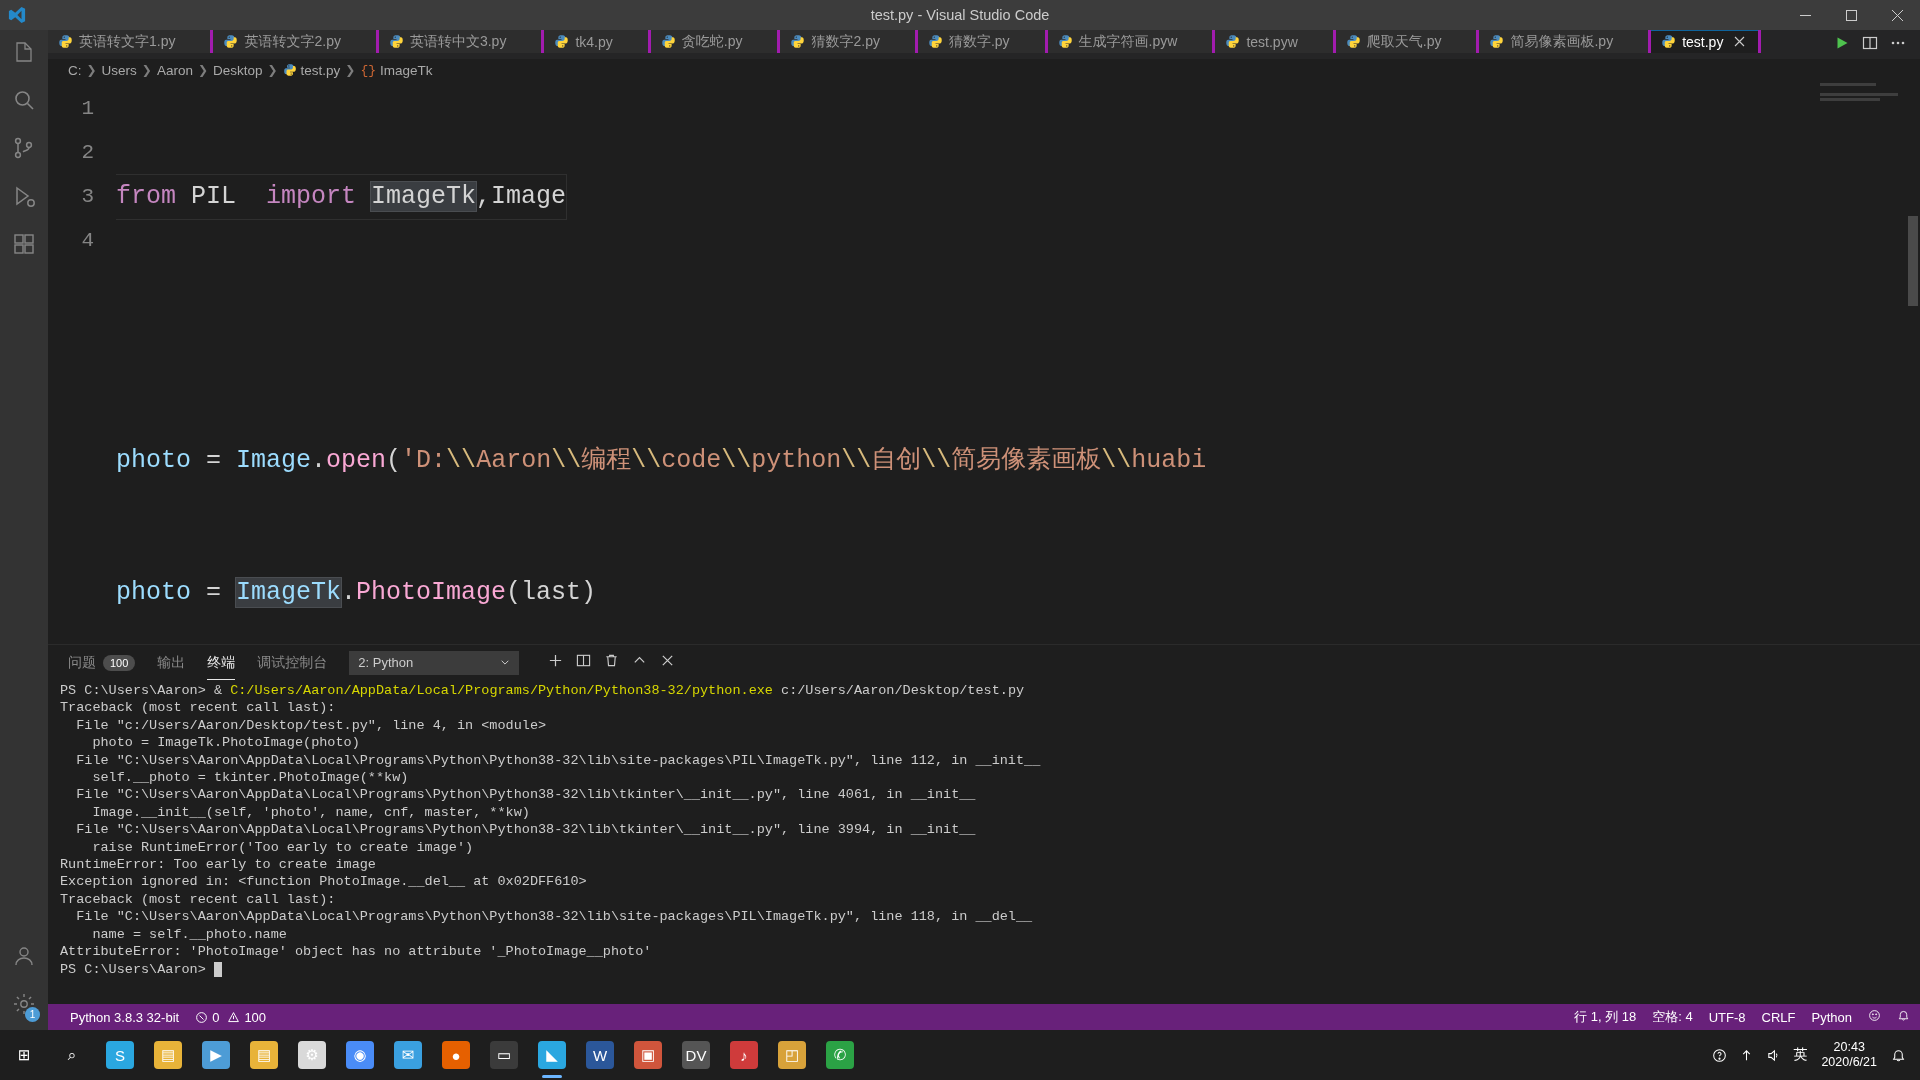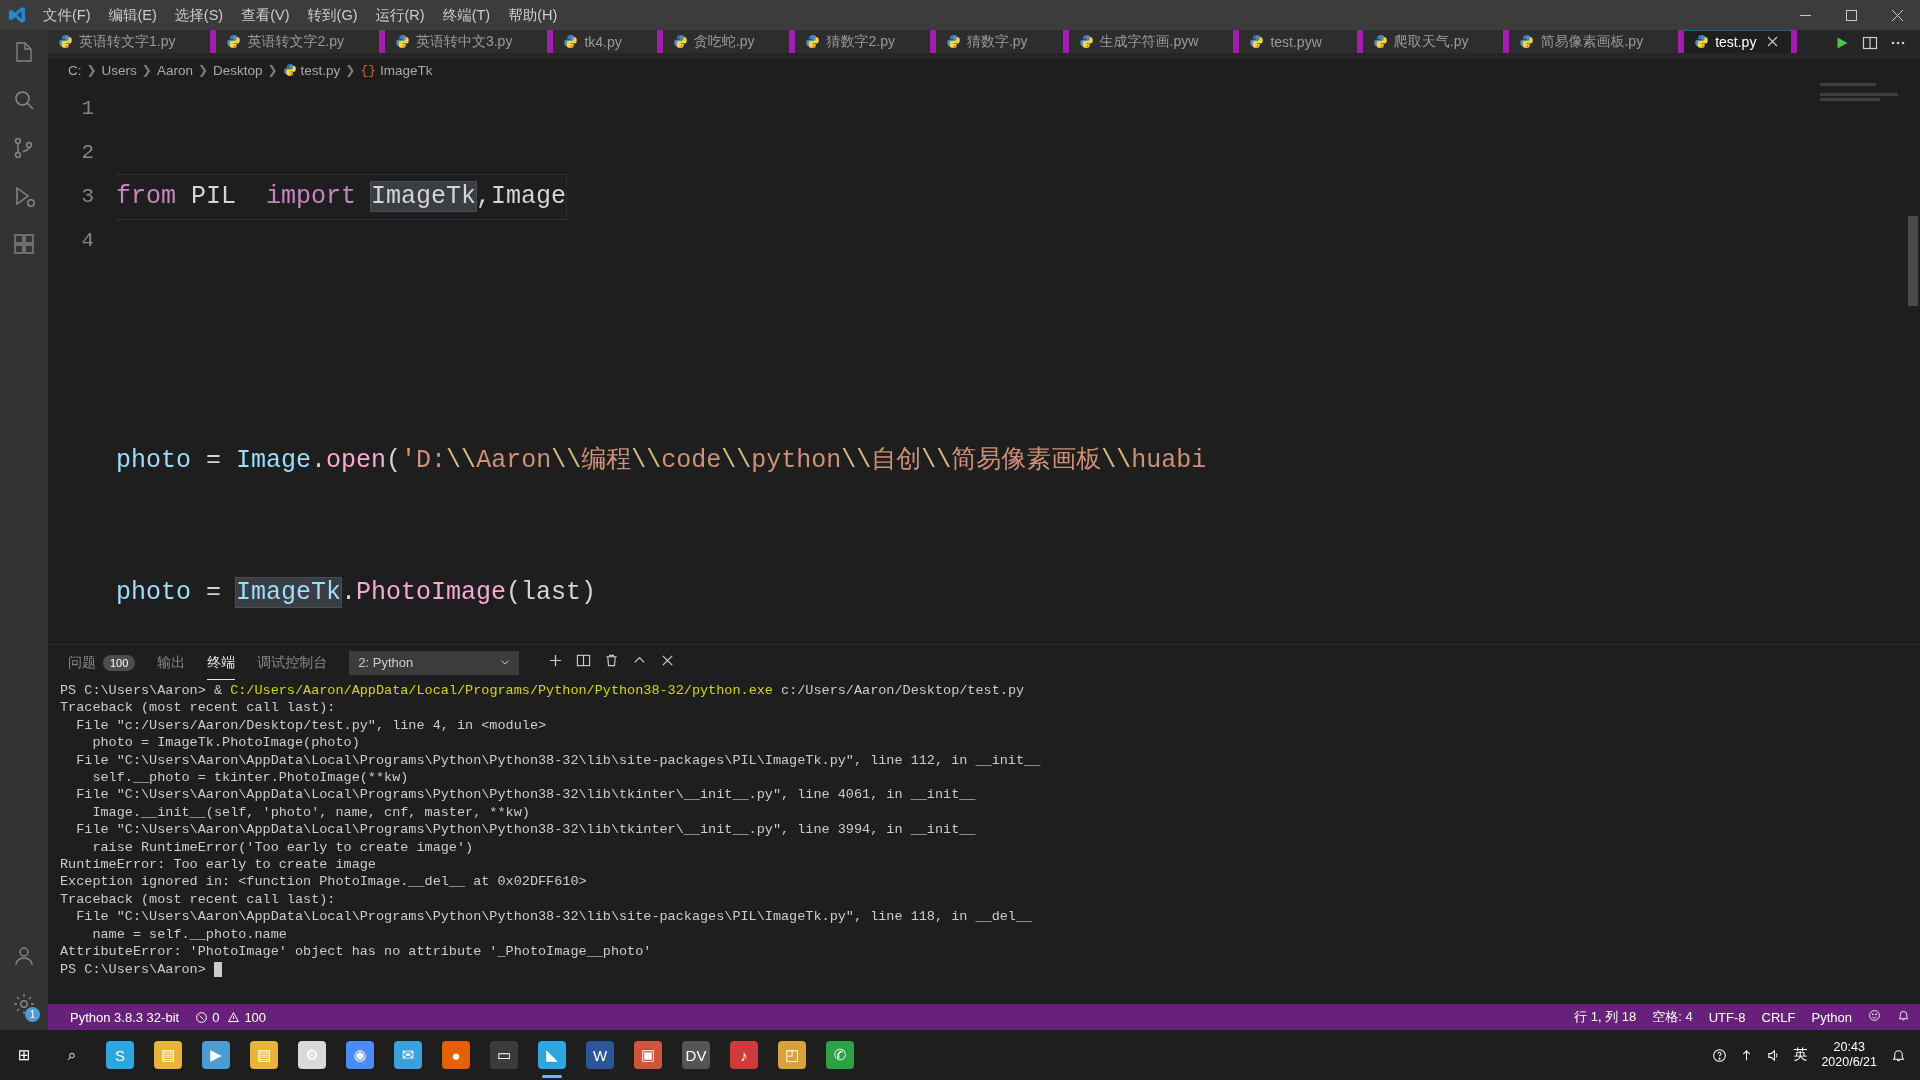--- a/index.html
+++ b/index.html
@@ -58,21 +58,21 @@
 
   
   .tabbar {
     height: 29px; background: #252526; display: flex; flex: 0 0 29px;
     align-items: stretch; overflow: hidden; position: relative;
   }
   .tabs { display: flex; align-items: stretch; flex: 1 1 auto; min-width: 0; overflow: hidden; }
   .tab {
     display: flex; align-items: center; padding: 0 10px; height: 23px;
     background: #2d2d2d; color: #9a9a9a; font-size: 14px; white-space: nowrap;
-    border-right: 6px solid #a21caf; position: relative; min-width: 0;
+    border-right: 3px solid #a21caf; position: relative; min-width: 0;
   }
   .tab.active { background: #1e1e1e; color: #ffffff; }
   .tab.active::before {
     content: ""; position: absolute; left: 0; right: 0; top: 0; height: 1px; background: #0e639c;
   }
   .tab .py-ico { margin-right: 6px; display: flex; }
   .tab .py-ico svg { width: 15px; height: 15px; }
   .tab .tab-close {
     margin-left: 8px; width: 17px; height: 17px; display: flex; align-items: center;
     justify-content: center; color: #cccccc; border-radius: 3px;
@@ -198,30 +198,21 @@
 <body>
 
 <div id="app">
 
   <div class="titlebar">
     <div class="vs-logo">
       <svg viewBox="0 0 100 100">
           <path fill="#2489ca" d="M75 5 95 15v70L75 95 40 62 18 79 5 72V28l13-7 22 17zM75 27 52 50l23 23z"></path>
         </svg>
     </div>
-    <div class="menu">
-      <div class="menu-item">文件(F)</div>
-      <div class="menu-item">编辑(E)</div>
-      <div class="menu-item">选择(S)</div>
-      <div class="menu-item">查看(V)</div>
-      <div class="menu-item">转到(G)</div>
-      <div class="menu-item">运行(R)</div>
-      <div class="menu-item">终端(T)</div>
-      <div class="menu-item">帮助(H)</div>
-    </div>
+    <div class="win-title">test.py - Visual Studio Code</div>
     <div class="win-ctrl">
       <div class="win-btn">
         <svg viewBox="0 0 11 11">
             <path stroke="#ccc" stroke-width="1" d="M0 5.5h11"></path>
           </svg>
       </div>
       <div class="win-btn">
         <svg viewBox="0 0 11 11">
             <rect x="0.5" y="0.5" width="10" height="10" fill="none" stroke="#ccc"></rect>
           </svg>

